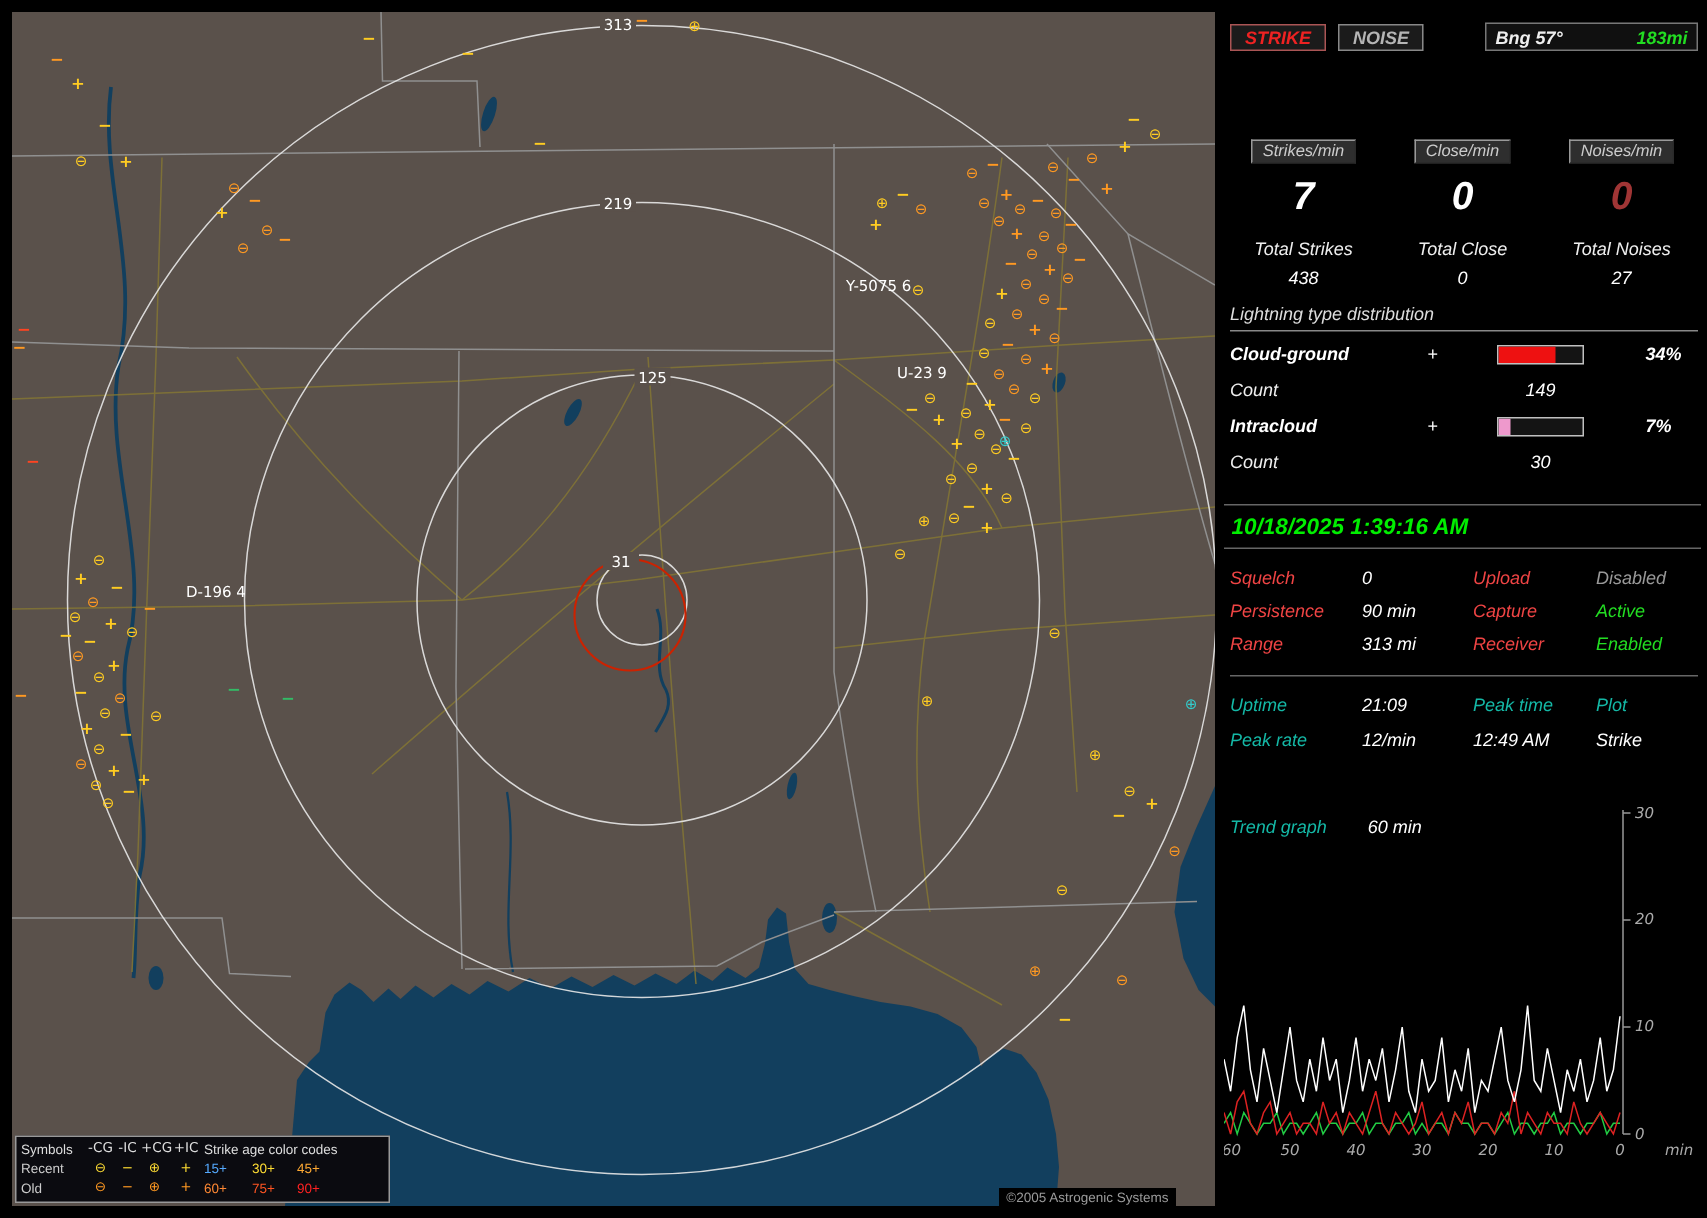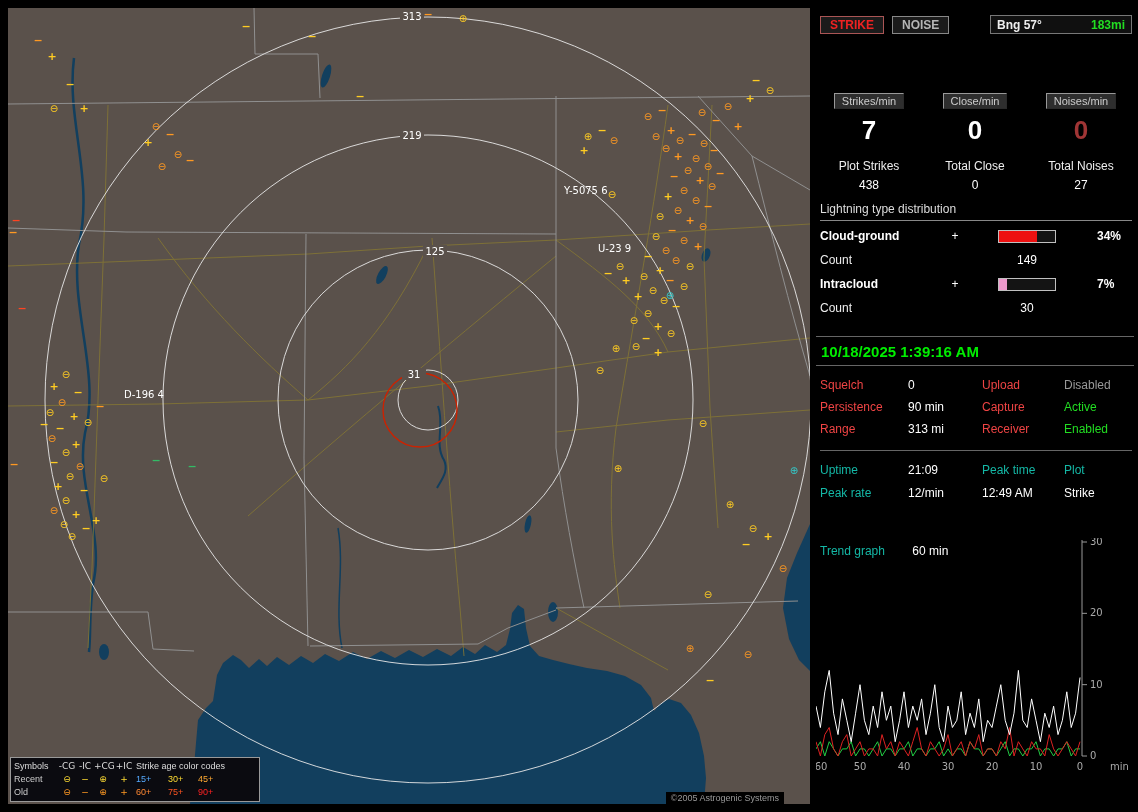--- a/index.html
+++ b/index.html
@@ -4,21 +4,21 @@
 <style>
   html,body{margin:0;padding:0;}
   body{width:1138px;height:812px;background:#000;font-family:"Liberation Sans","DejaVu Sans",sans-serif;position:relative;overflow:hidden;}
   .map-wrap{position:absolute;left:8px;top:8px;width:802px;height:796px;background:#5a514b;}
   #map-svg{position:absolute;left:0;top:0;}
   .legend{position:absolute;left:2px;bottom:2px;width:250px;background:#0b0b10;border:1px solid #999;padding:2px 3px;font-size:9px;color:#ccc;line-height:13px;box-sizing:border-box;}
   .lg-row{display:grid;grid-template-columns:44px 18px 18px 18px 24px 32px 30px 30px;align-items:center;}
   .lg-age-title{grid-column:6/9;}
   .lg-sym{font-family:"DejaVu Sans",sans-serif;text-align:center;}
   .copyright{position:absolute;right:26px;bottom:0;color:#9a9a9a;font-size:9px;background:#000;padding:0 5px;line-height:12px;}
-  .panel{position:absolute;left:812px;top:0;width:326px;height:809px;background:#000;color:#eee;}
+  .panel{position:absolute;left:812px;top:0;width:326px;height:809px;background:#000;color:#eee;font-style:italic;}
   .btn-row{position:absolute;top:16px;left:8px;display:flex;gap:8px;}
   .btn{padding:1px 9px;border:1px solid #888;background:#1b1b1b;font-size:12px;font-weight:bold;cursor:pointer;}
   #strike-btn{color:#ee2222;border-color:#aa5555;}
   #noise-btn{color:#b5b5b5;}
   #bearing{position:absolute;top:15px;left:178px;width:142px;height:19px;background:#101010;border:1px solid #777;display:flex;justify-content:space-between;align-items:center;padding:0 6px;font-size:12px;font-weight:bold;box-sizing:border-box;}
   .green{color:#22dd22;}
   .row3{position:absolute;left:4px;width:318px;display:grid;grid-template-columns:repeat(3,1fr);justify-items:center;margin-top:31px;}
   #rate-boxes{top:62px;}
   .metric-box{padding:1px 7px;border:1px solid;border-color:#999 #2a2a2a #2a2a2a #999;background:#2e2e2e;color:#ccc;font-size:11px;cursor:pointer;}
   #rate-values{top:84px;font-size:26px;font-weight:bold;}
@@ -288,21 +288,21 @@
     <span class="metric-box">Strikes/min</span>
     <span class="metric-box">Close/min</span>
     <span class="metric-box">Noises/min</span>
   </div>
   <div class="row3" id="rate-values">
     <span style="color: rgb(255, 255, 255);">7</span>
     <span style="color: rgb(255, 255, 255);">0</span>
     <span style="color: rgb(160, 53, 53);">0</span>
   </div>
   <div class="row3" id="total-labels">
-    <span>Plot Strikes</span>
+    <span>Total Strikes</span>
     <span>Total Close</span>
     <span>Total Noises</span>
   </div>
   <div class="row3" id="total-values">
     <span>438</span>
     <span>0</span>
     <span>27</span>
   </div>
 
   <div id="dist-title">Lightning type distribution</div>

